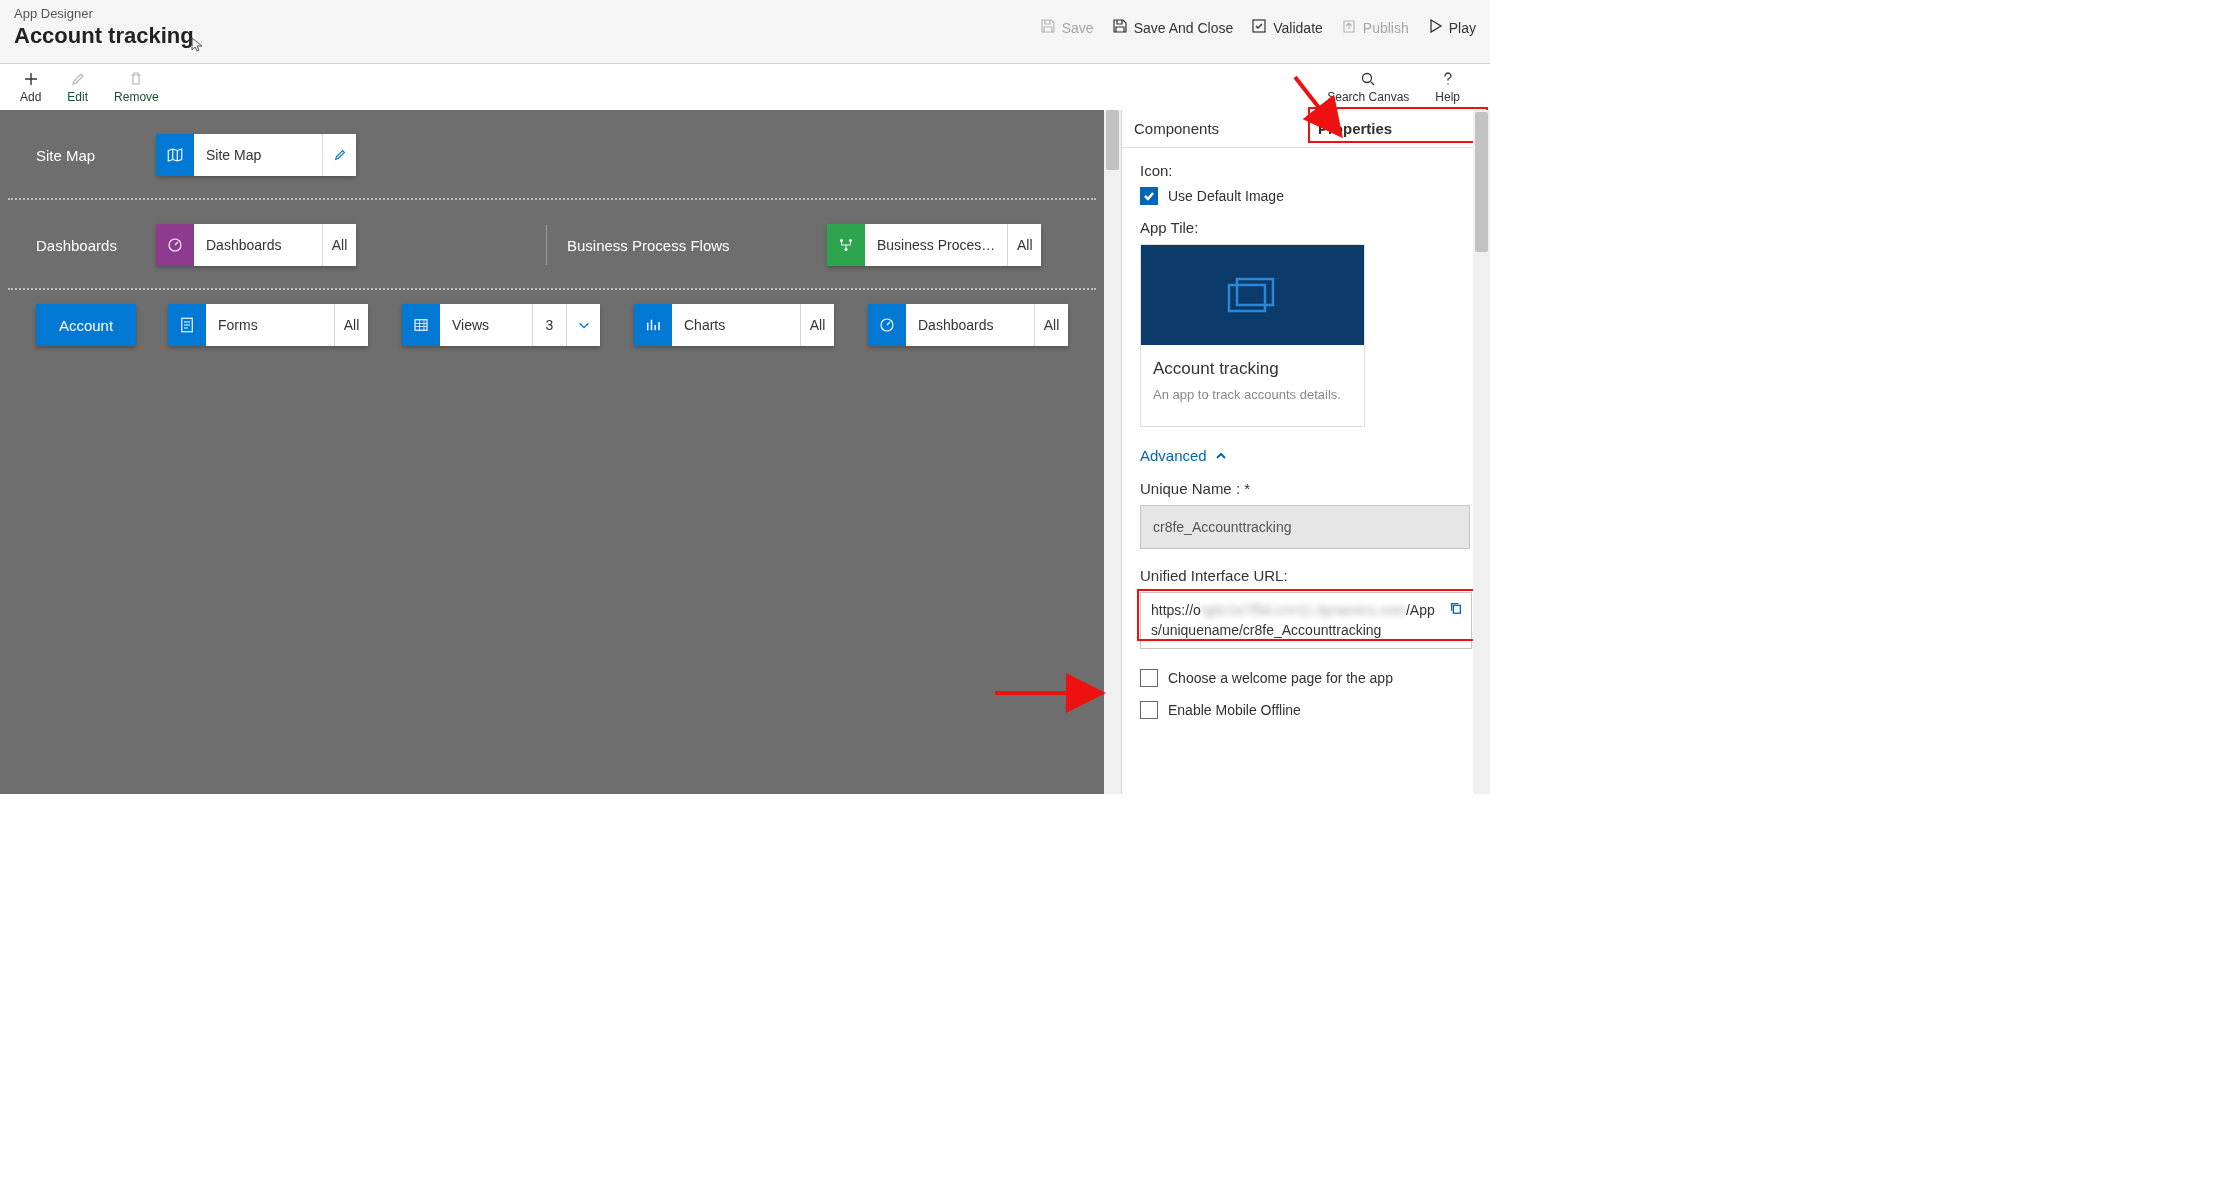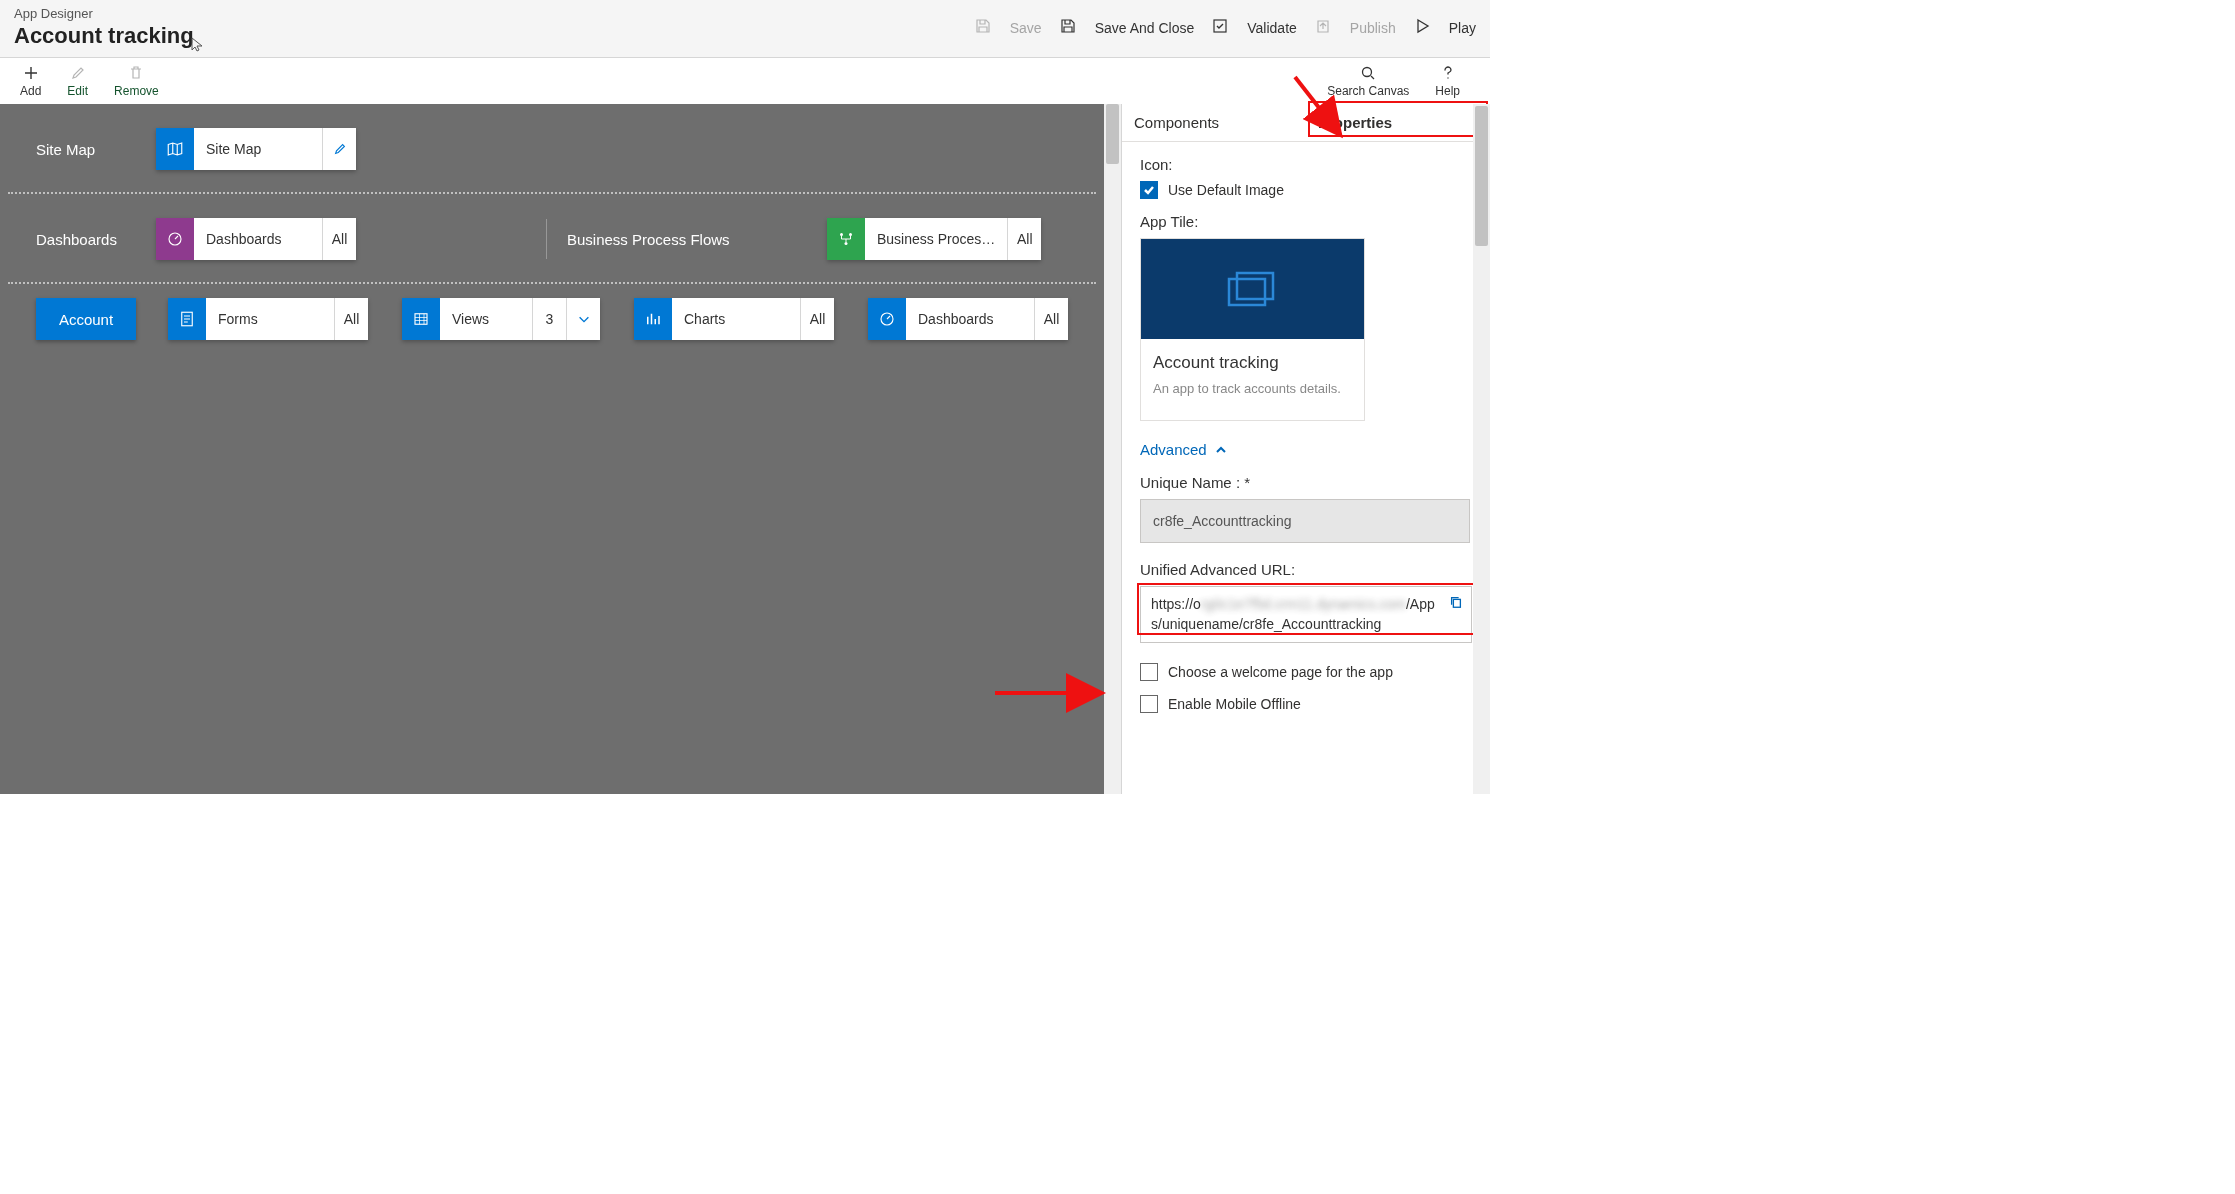--- a/index.html
+++ b/index.html
@@ -1,25 +1,25 @@
 <!DOCTYPE html>
 <html><head>
 <meta charset="utf-8">
 <style>
   * { box-sizing: border-box; margin: 0; padding: 0; }
   html, body { width: 100%; height: 100%; font-family: "Segoe UI", Arial, sans-serif; font-size: 14px; color: #323130; background: #fff; }
   .app { display: flex; flex-direction: column; height: 794px; width: 1490px; position: relative; }
 
   
-  .header { display: flex; align-items: center; justify-content: space-between; padding: 6px 14px 8px 14px; border-bottom: 1px solid #d6d6d6; background: #f5f5f5; }
+  .header { display: flex; align-items: center; justify-content: space-between; padding: 6px 14px 14px 14px; border-bottom: 1px solid #d6d6d6; background: #f5f5f5; }
   .header-left { display: flex; flex-direction: column; }
   .header-subtitle { font-size: 13px; color: #555; }
   .header-title { font-size: 22px; font-weight: 600; color: #222; margin-top: 2px; }
   .header-right { display: flex; align-items: center; gap: 18px; }
-  .hdr-btn { display: flex; align-items: center; gap: 19px; font-size: 14px; color: #333; cursor: pointer; }
+  .hdr-btn { display: flex; align-items: center; gap: 6px; font-size: 14px; color: #333; cursor: pointer; }
   .hdr-btn.disabled { color: #a5a5a5; cursor: default; }
   .hdr-btn svg { width: 16px; height: 16px; }
 
   
   .toolbar { display: flex; justify-content: space-between; padding: 6px 30px 6px 20px; }
   .toolbar-left, .toolbar-right { display: flex; gap: 26px; }
   .tb-btn { display: flex; flex-direction: column; align-items: center; gap: 2px; font-size: 12px; color: #333; cursor: pointer; }
   .tb-btn.disabled { color: #14532d; cursor: default; }
   .tb-icon { width: 18px; height: 18px; display: flex; align-items: center; justify-content: center; }
   .tb-icon svg { width: 16px; height: 16px; }
@@ -347,21 +347,21 @@
         <div class="adv-toggle">
           <span>Advanced</span>
           <svg viewBox="0 0 12 12">
               <path d="M2 8l4-4 4 4"></path>
             </svg>
         </div>
 
         <div class="rp-label">Unique Name : *</div>
         <div class="txtfield">cr8fe_Accounttracking</div>
 
-        <div class="rp-label">Unified Advanced URL:</div>
+        <div class="rp-label">Unified Interface URL:</div>
         <div style="position:relative; margin-bottom:20px;">
           <div class="url-box">
             <span>https://o</span><span class="blur">rg0c1e7f5d.crm11.dynamics.com</span><span>/Apps/uniquename/cr8fe_Accounttracking</span>
             <div class="copy-ic">
                 <svg viewBox="0 0 16 16">
                   <rect x="5" y="5" width="8" height="9"></rect>
                   <path d="M3 11V3h8"></path>
                 </svg>
               </div>
           </div>

